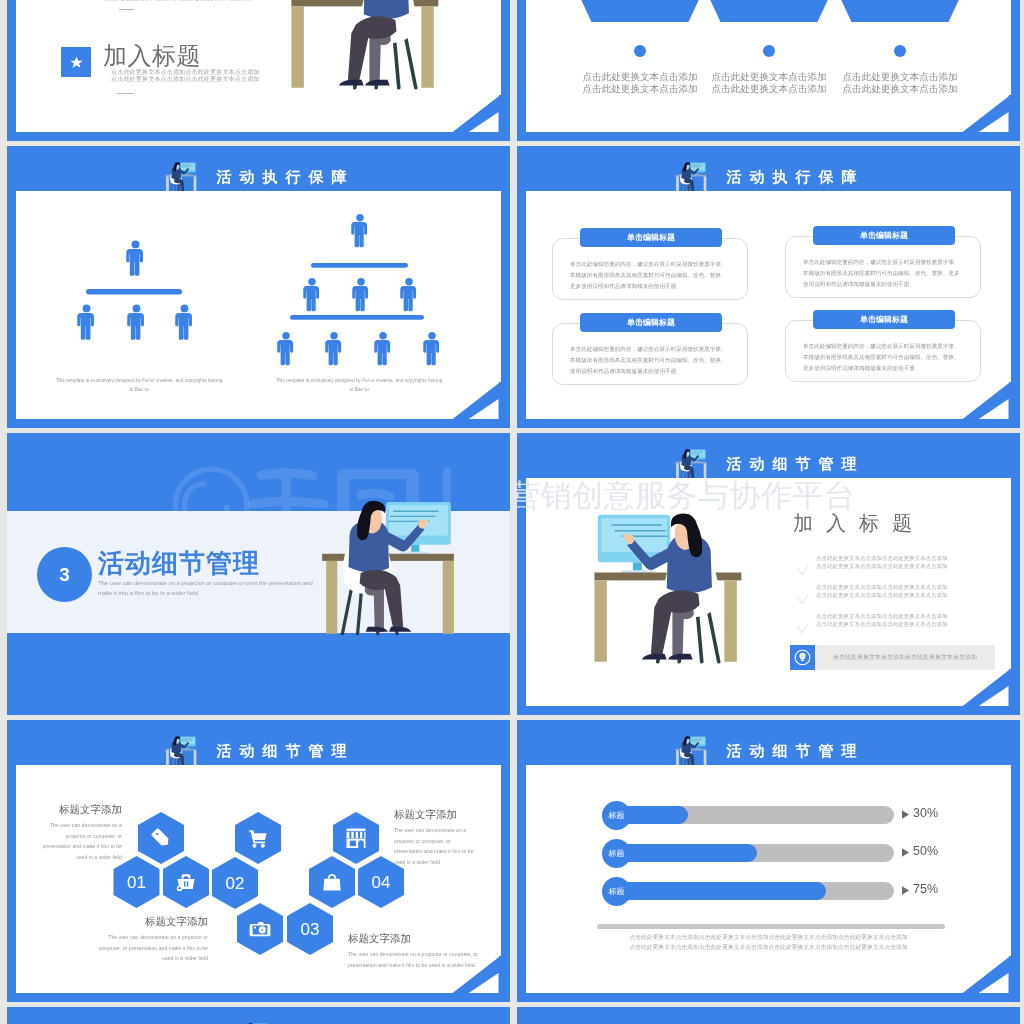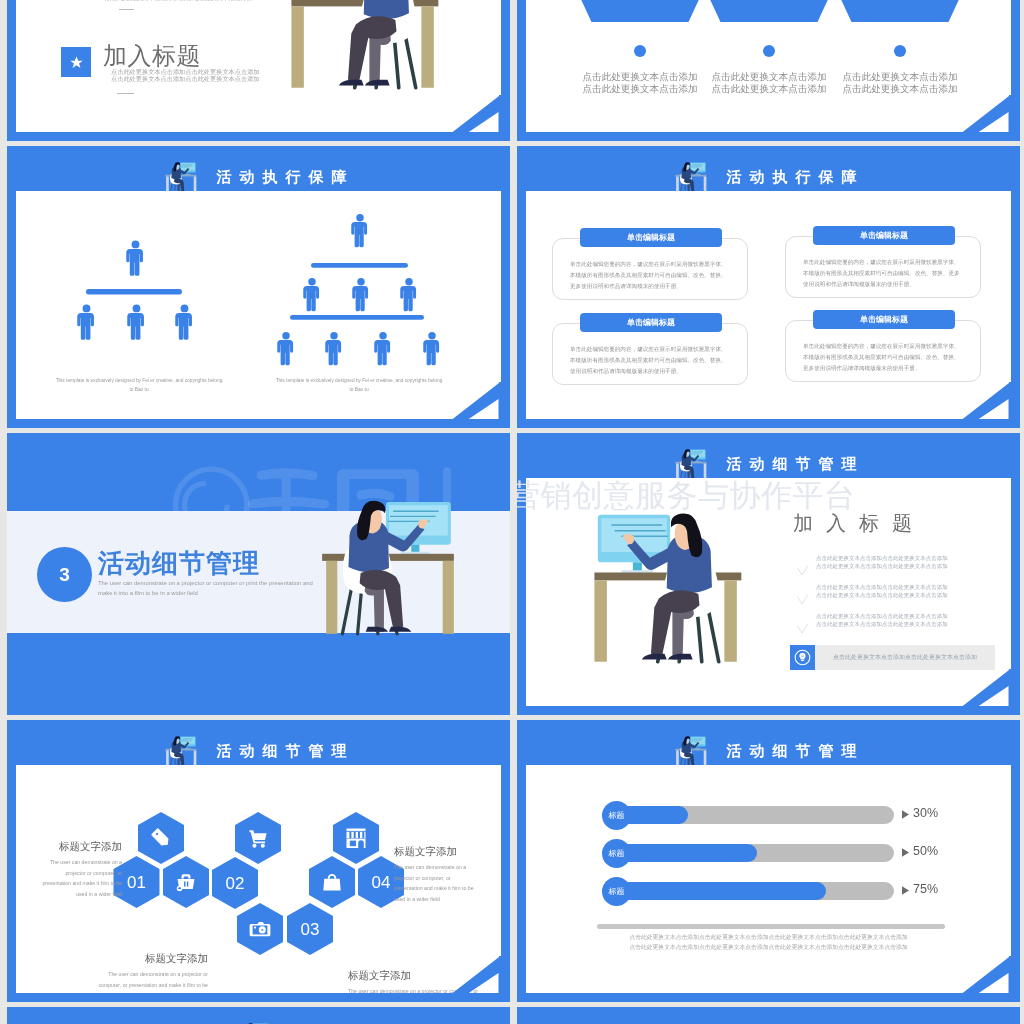--- a/index.html
+++ b/index.html
@@ -81,21 +81,21 @@
   .s6-tx2{top:8px;}
   .s6-note{position:absolute;left:264px;top:167px;width:205px;height:25px;background:#ebebeb;
            display:flex;align-items:center;}
   .s6-note-ico{width:25px;height:25px;background:#3b82e8;display:flex;align-items:center;justify-content:center;flex:0 0 auto;}
   .s6-note-tx{flex:1;text-align:center;font-size:6px;color:#9aa3ae;}
   .s6-wm1{position:absolute;left:-8px;top:47px;font-size:31px;color:#e2e6ee;opacity:.95;white-space:nowrap;letter-spacing:0.5px;z-index:20;line-height:1;}
   .s6-wm2{position:absolute;left:-8px;top:88px;font-size:31px;color:#e2e6ee;opacity:.95;white-space:nowrap;letter-spacing:0.5px;z-index:20;line-height:1;}
 
   
   .s7-svg{position:absolute;left:0;top:0;width:485px;height:228px;}
-  .s7-b{position:absolute;font-size:5.2px;color:#9a9a9a;line-height:2.1;margin-top:37px;}
+  .s7-b{position:absolute;font-size:5.2px;color:#9a9a9a;line-height:2.1;}
   .s7-bt{font-size:10.5px;color:#5e5e5e;margin-bottom:4px;line-height:1.2;}
   .s7-b1{left:20px;top:38px;width:86px;text-align:right;}
   .s7-b2{left:378px;top:43px;width:86px;text-align:left;}
   .s7-b3{left:82px;top:150px;width:110px;text-align:right;}
   .s7-b4{left:332px;top:167px;width:136px;text-align:left;}
 
   
   .pbar{position:absolute;left:0;width:485px;height:28px;}
   .pbar-track{position:absolute;left:93px;top:5px;width:275px;height:18px;border-radius:9px;background:#bdbdbd;}
   .pbar-fill{position:absolute;left:93px;top:5px;height:18px;border-radius:9px;background:#3b82e8;}

